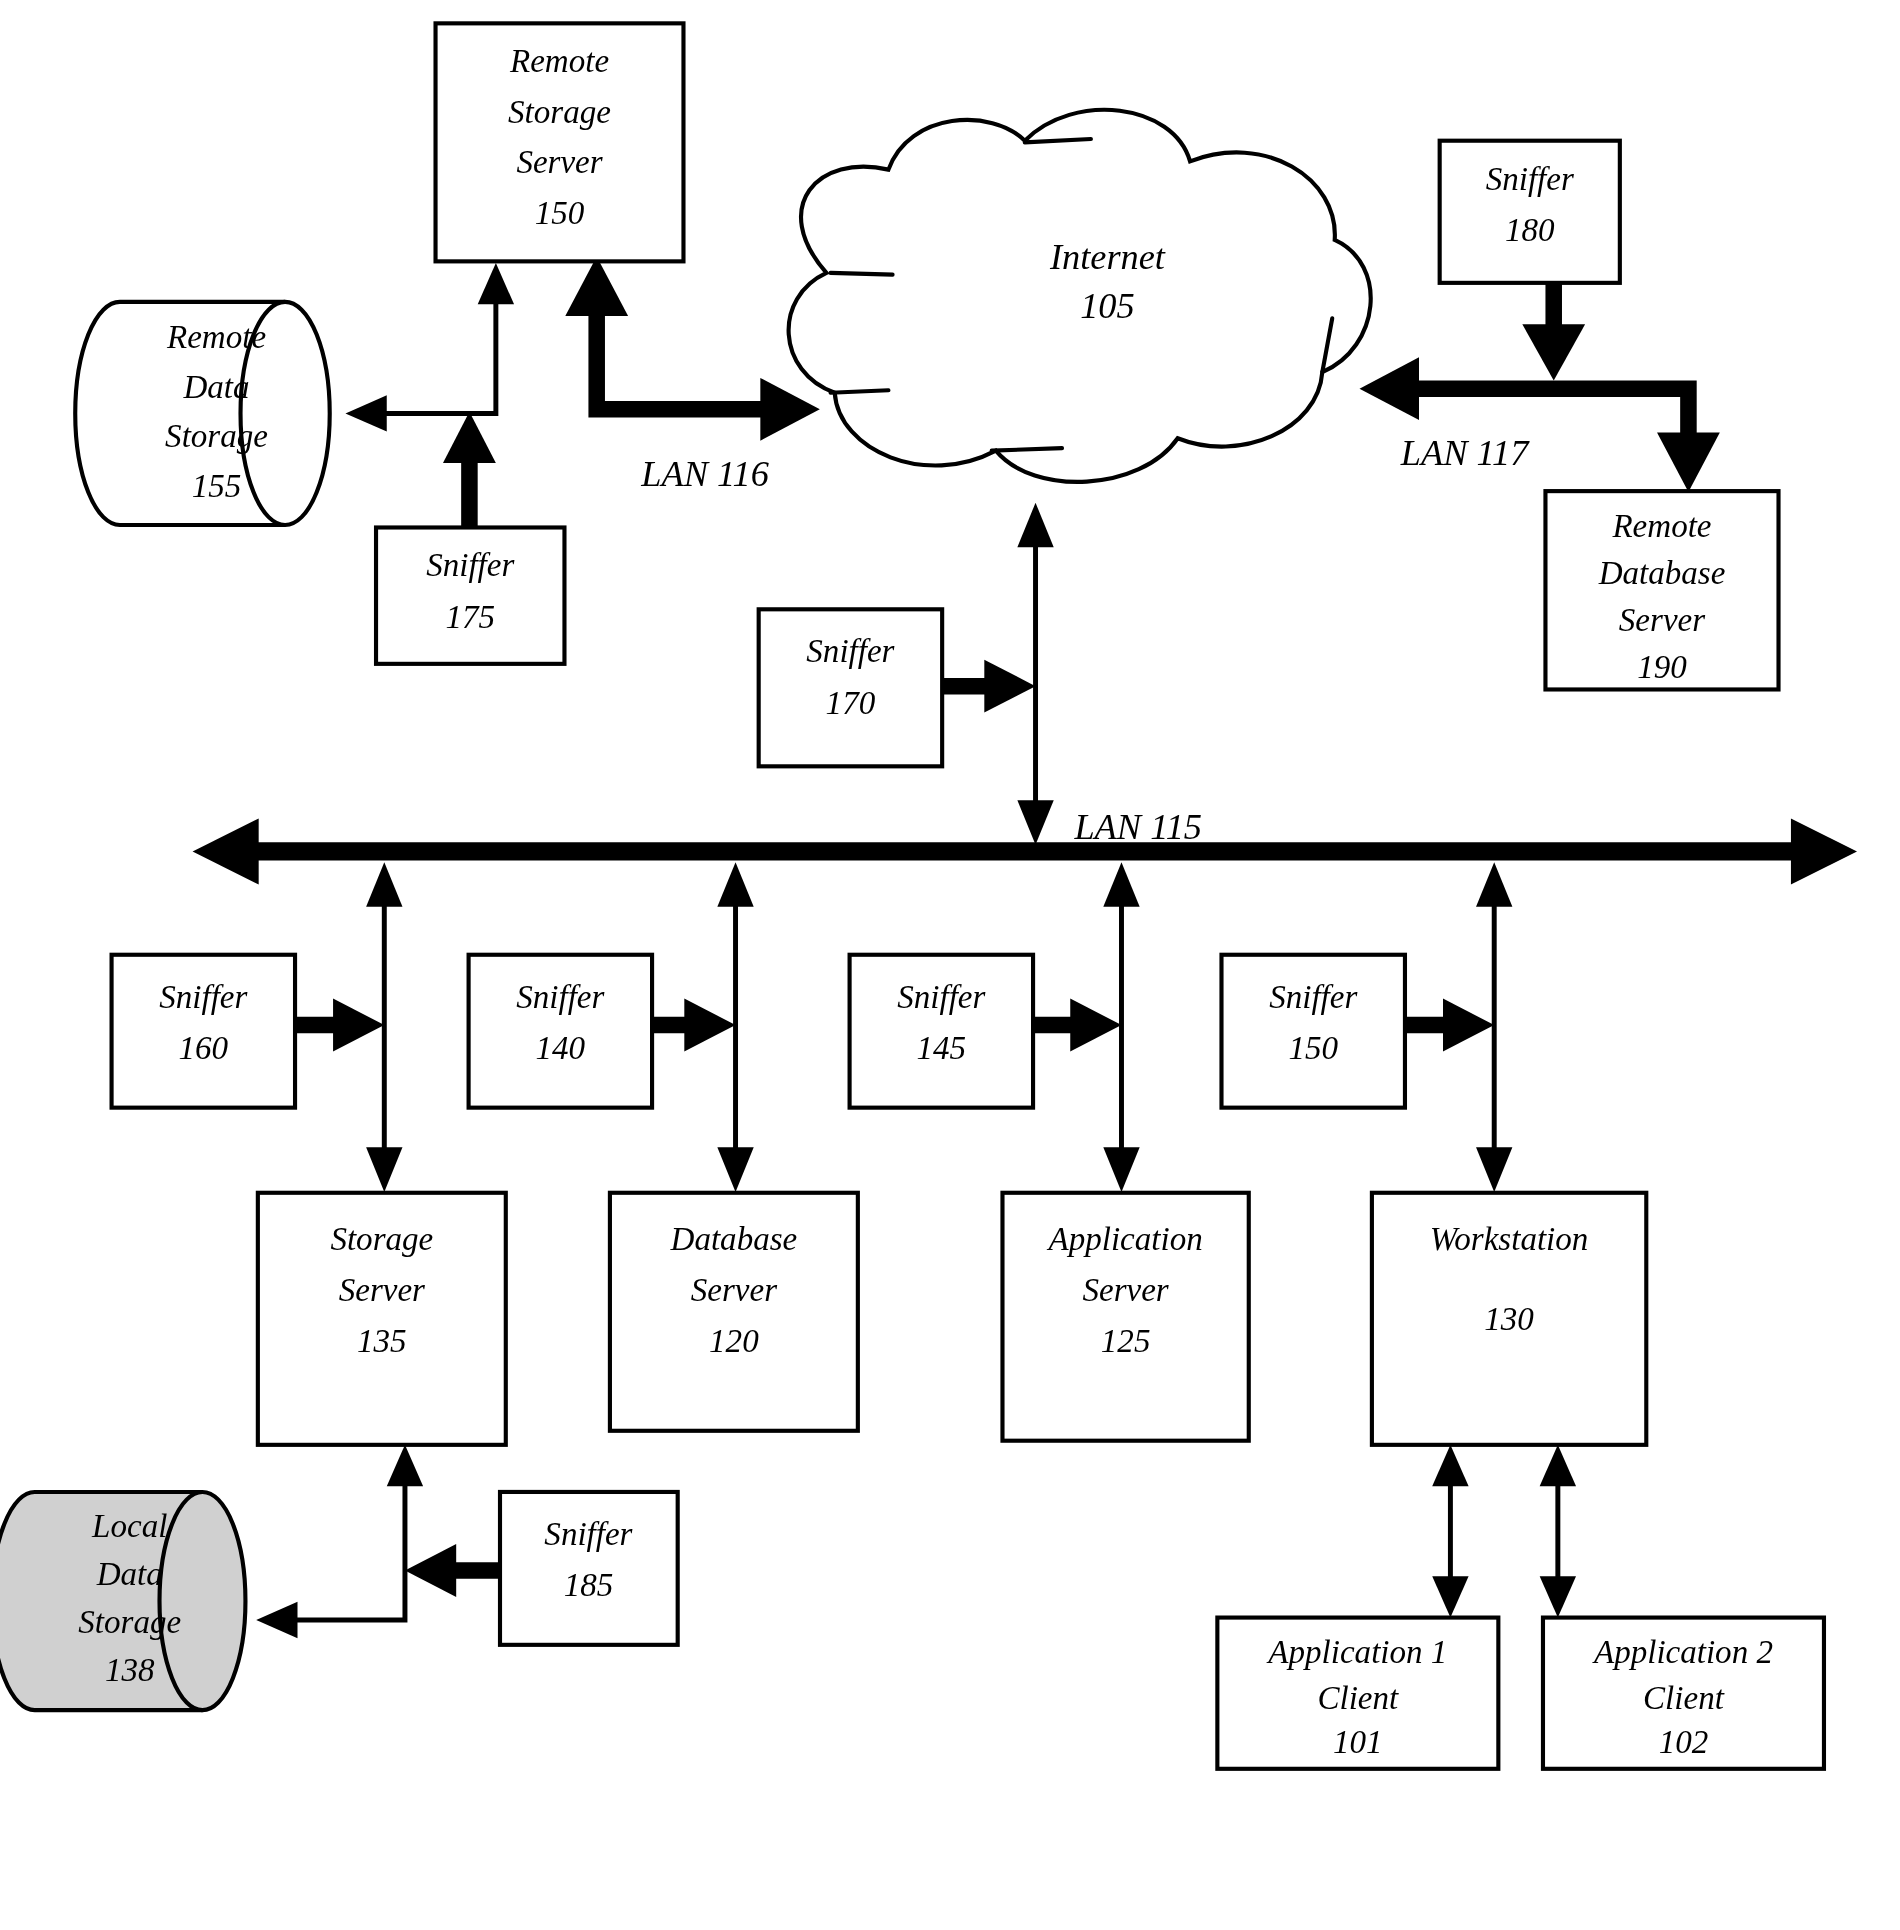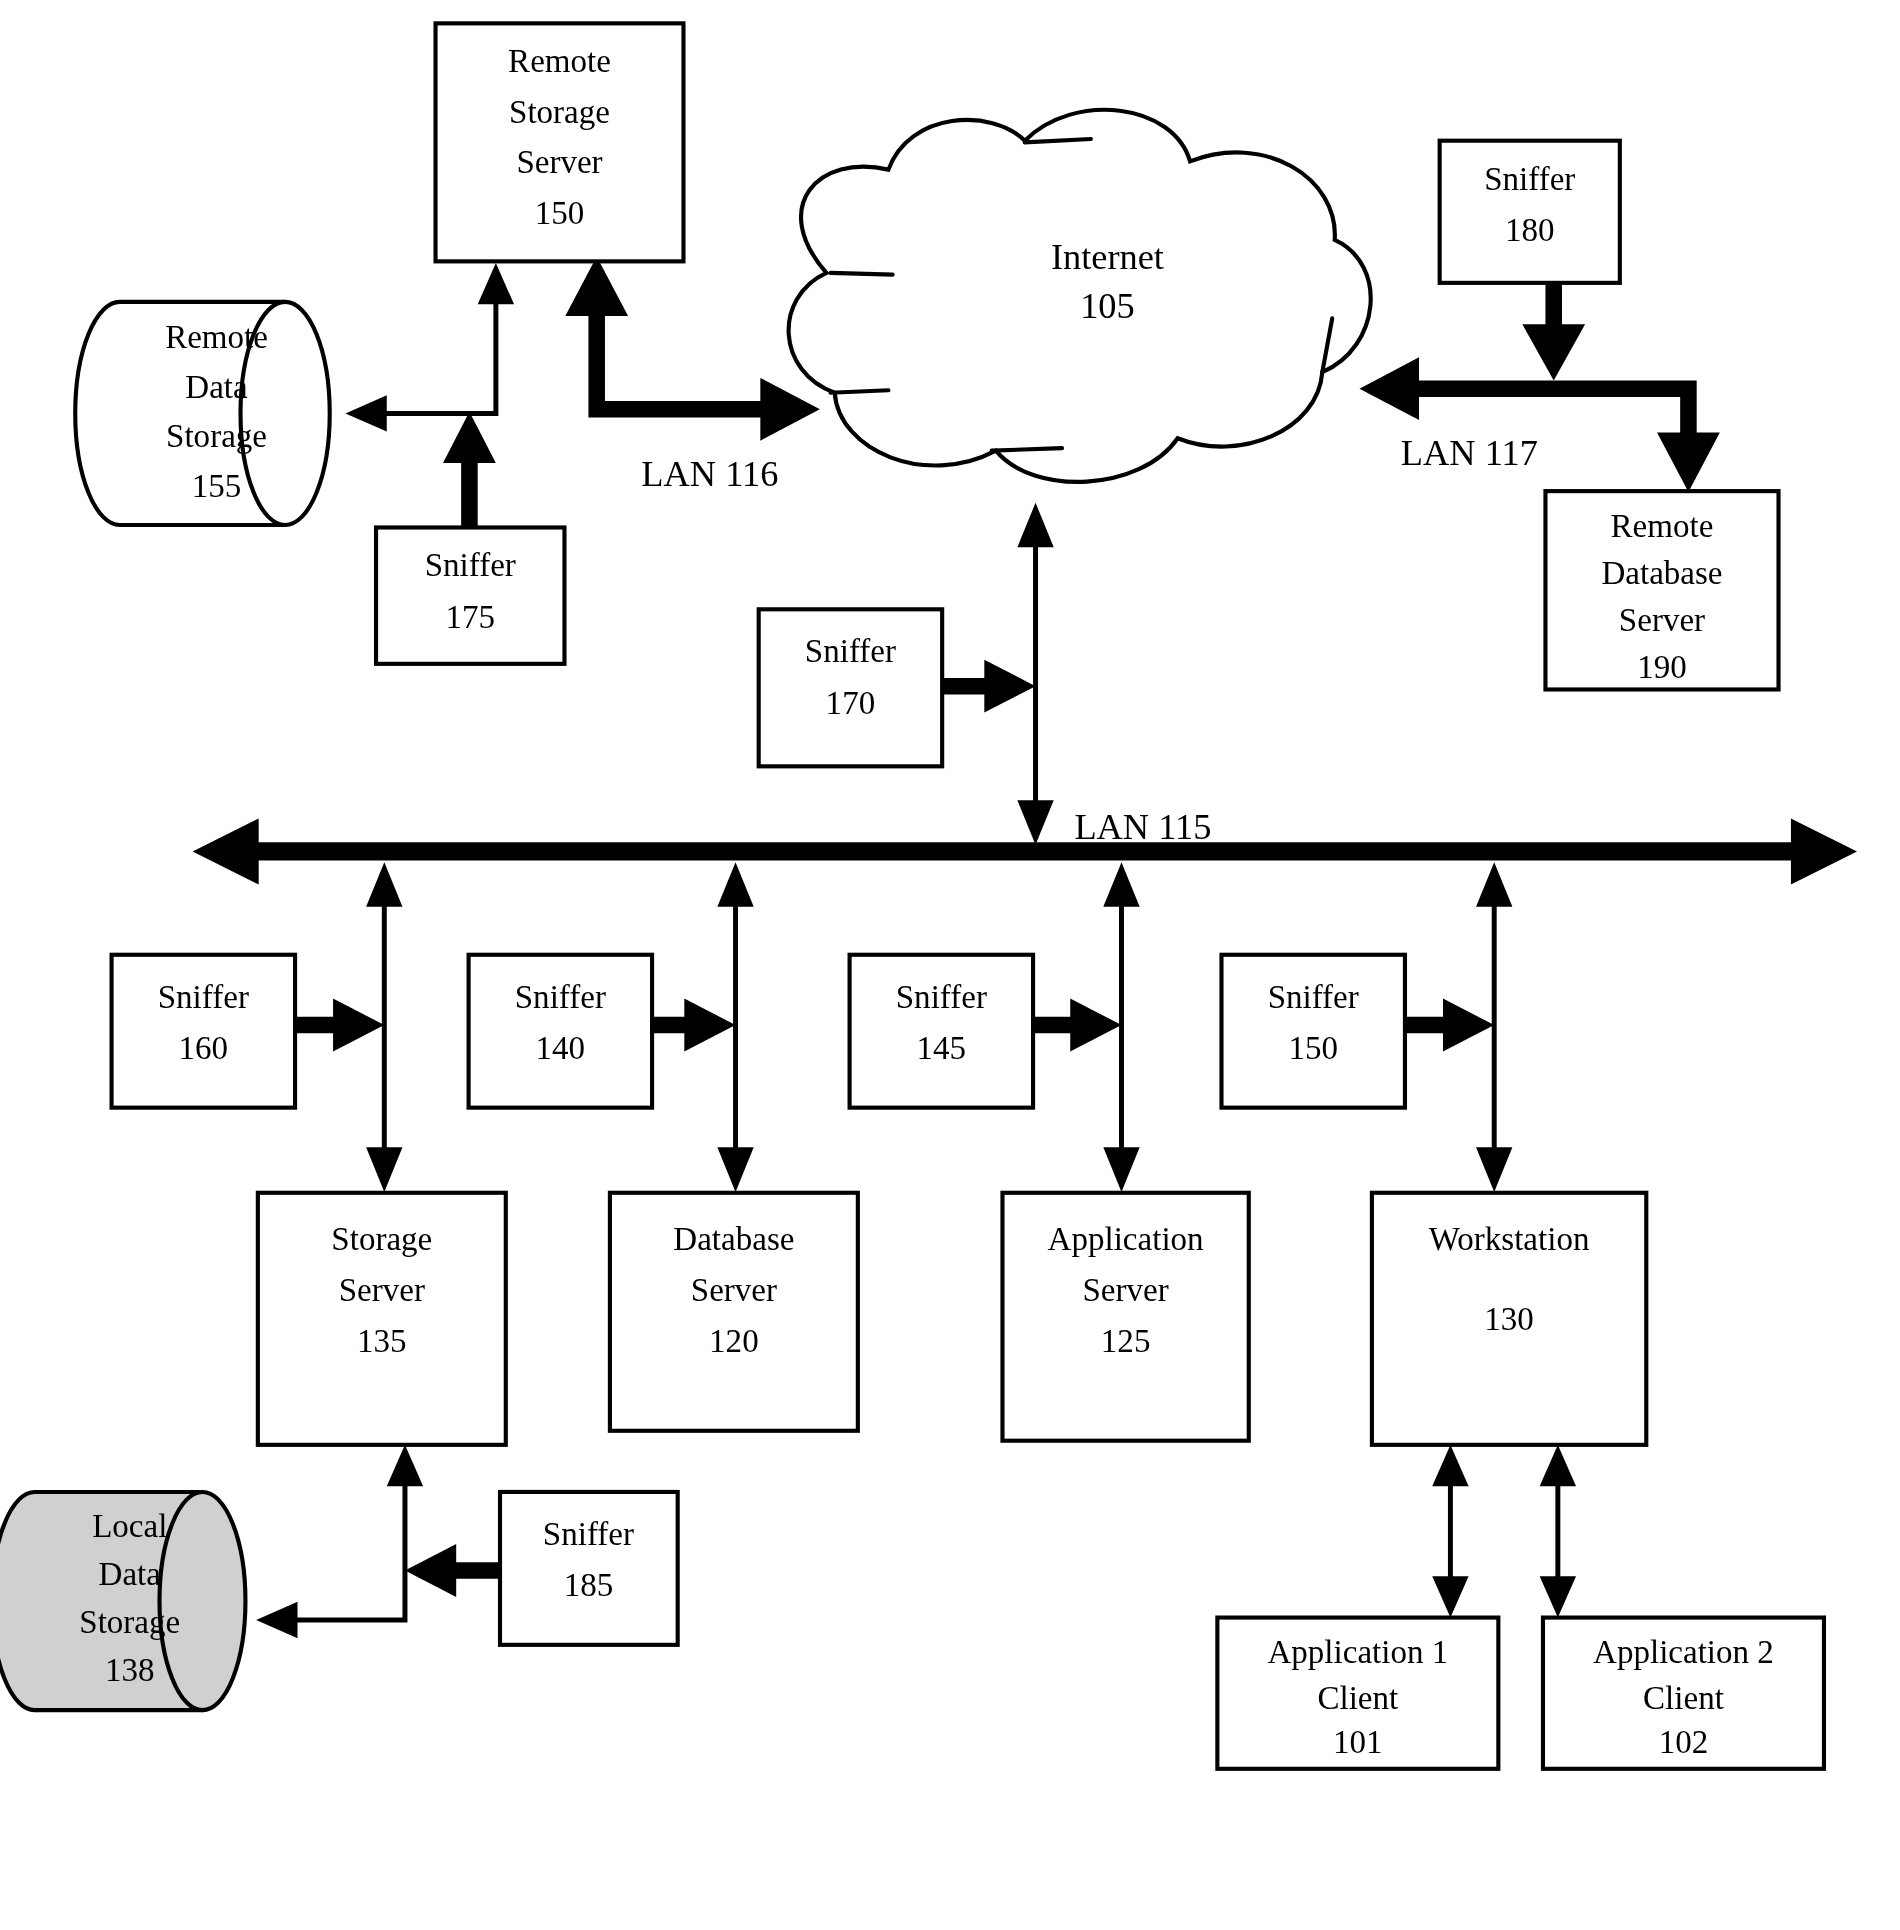--- a/index.html
+++ b/index.html
@@ -11,20 +11,21 @@
     width: 1900px;
     height: 1931px;
     font-family: "Liberation Serif", "DejaVu Serif", serif;
     color: #000000;
     overflow: hidden;
   }
   #diagram-root {
     position: relative;
     width: 1900px;
     height: 1358px;
+    font-style: italic;
   }
   svg#diagram-svg {
     position: absolute;
     top: 0;
     left: 0;
     width: 1900px;
     height: 1931px;
   }
   .node-box {
     fill: #ffffff;

